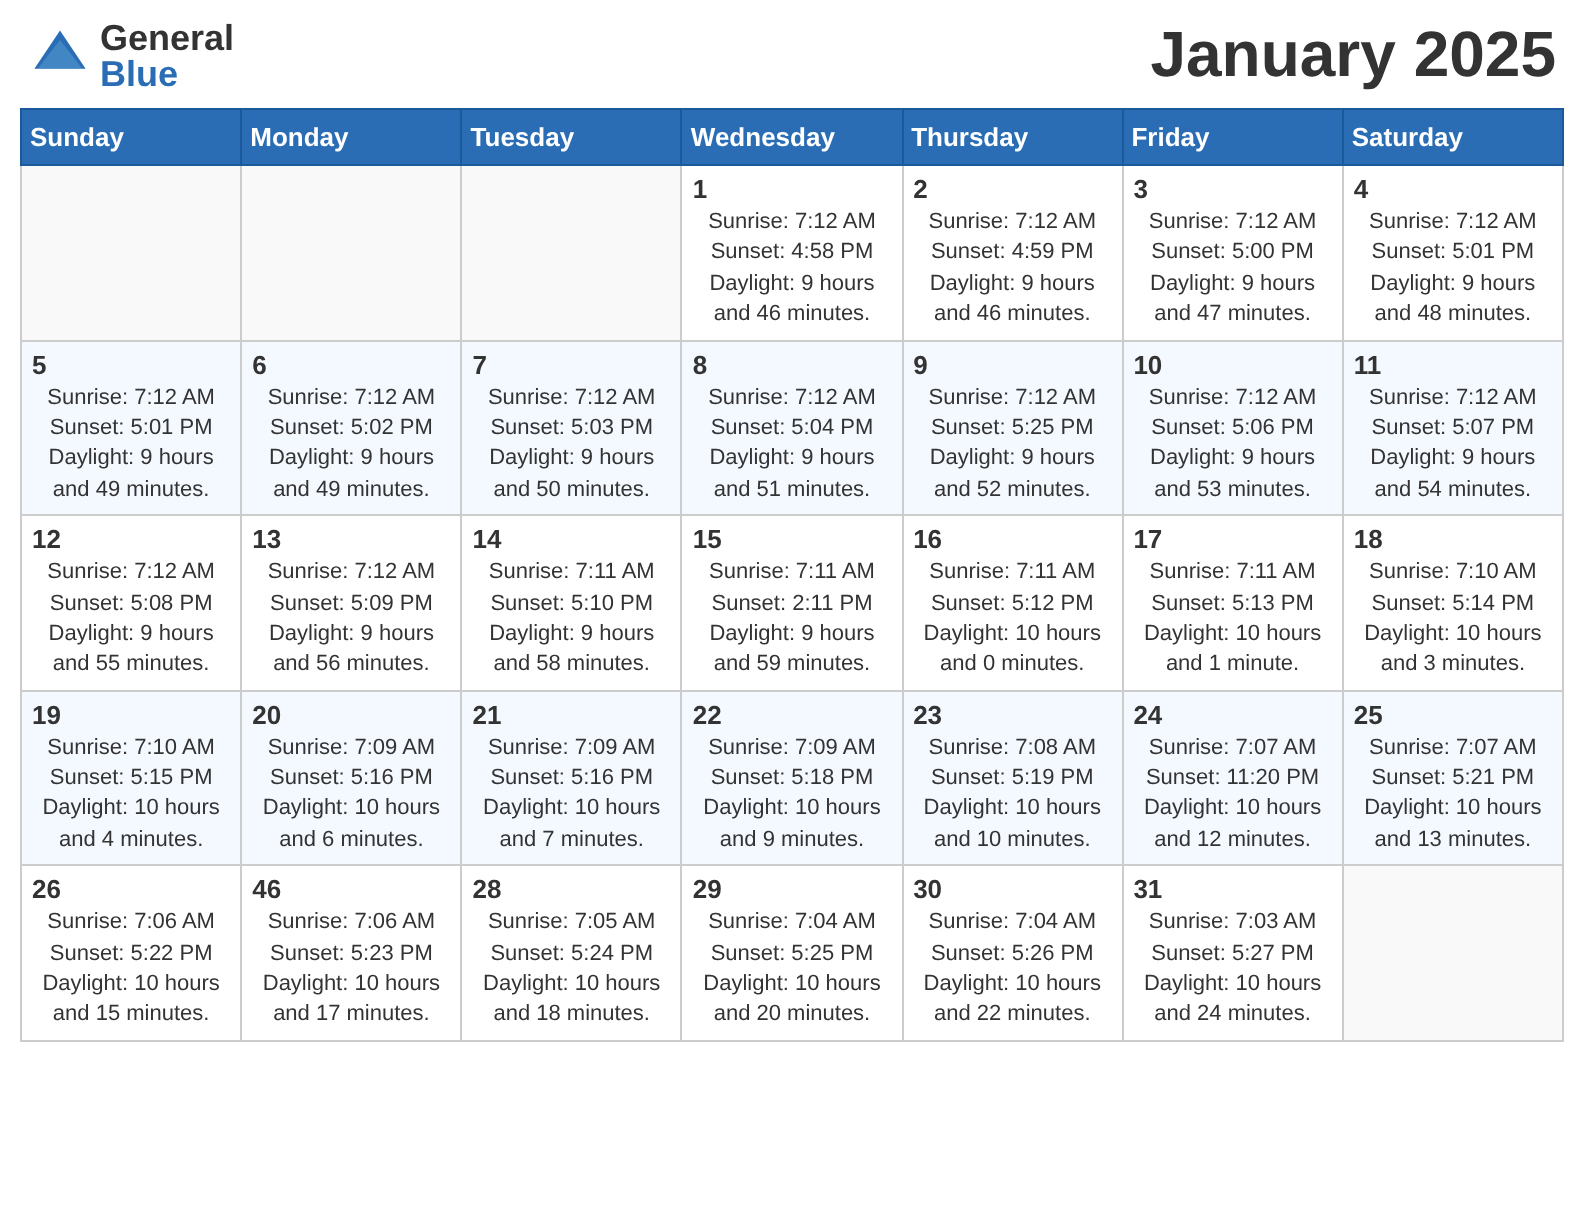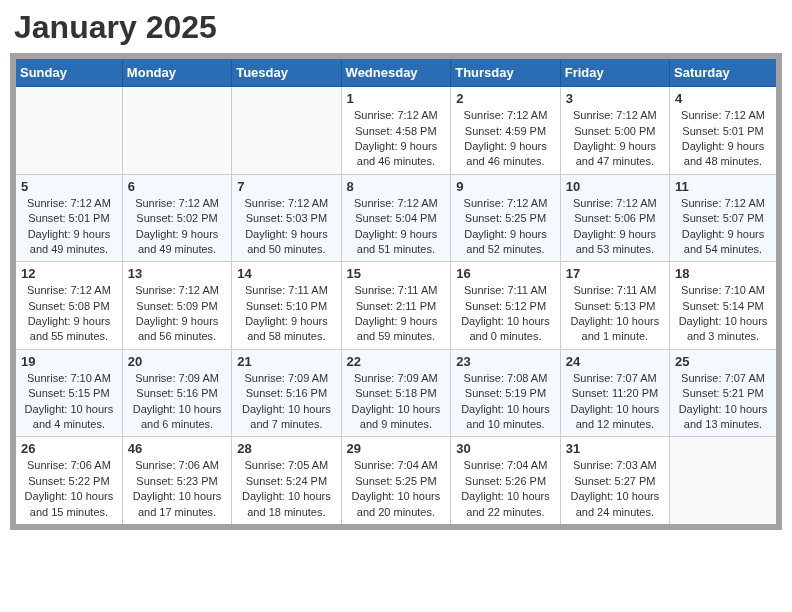--- a/index.html
+++ b/index.html
@@ -44,21 +44,21 @@
       color: #333;
       line-height: 1.1;
     }
     .location {
       font-size: 16px;
       color: #555;
     }
     .calendar {
       width: 100%;
       border-collapse: collapse;
-      border: 6px solid #a3a3a3;
+      border: 1px solid #a3a3a3;
     }
     .calendar th {
       background-color: #2a6db5;
       color: #fff;
       font-size: 13px;
       font-weight: bold;
       padding: 6px 4px;
       text-align: left;
       border: 1px solid #1a5a9a;
     }
@@ -92,20 +92,30 @@
       background: #f4f8ff;
     }
     .calendar tr:nth-child(even) td.empty {
       background: #eef3fa;
     }
   </style>
 </head>
 <body>
 
 <div class="header">
+  <div class="logo">
+    <svg class="logo-icon" viewBox="0 0 40 40">
+      <polygon points="20,4 36,28 4,28" fill="#2a6db5"></polygon>
+      <polygon points="20,10 34,28 6,28" fill="#5a9fd4" opacity="0.5"></polygon>
+    </svg>
+    <div class="logo-text">
+      <span class="logo-general">General</span>
+      <span class="logo-blue">Blue</span>
+    </div>
+  </div>
   <div class="title-block">
     <div class="month-title">January 2025</div>
   </div>
 </div>
 
 <table class="calendar">
   <thead>
     <tr>
         <th>Sunday</th>
         <th>Monday</th>

